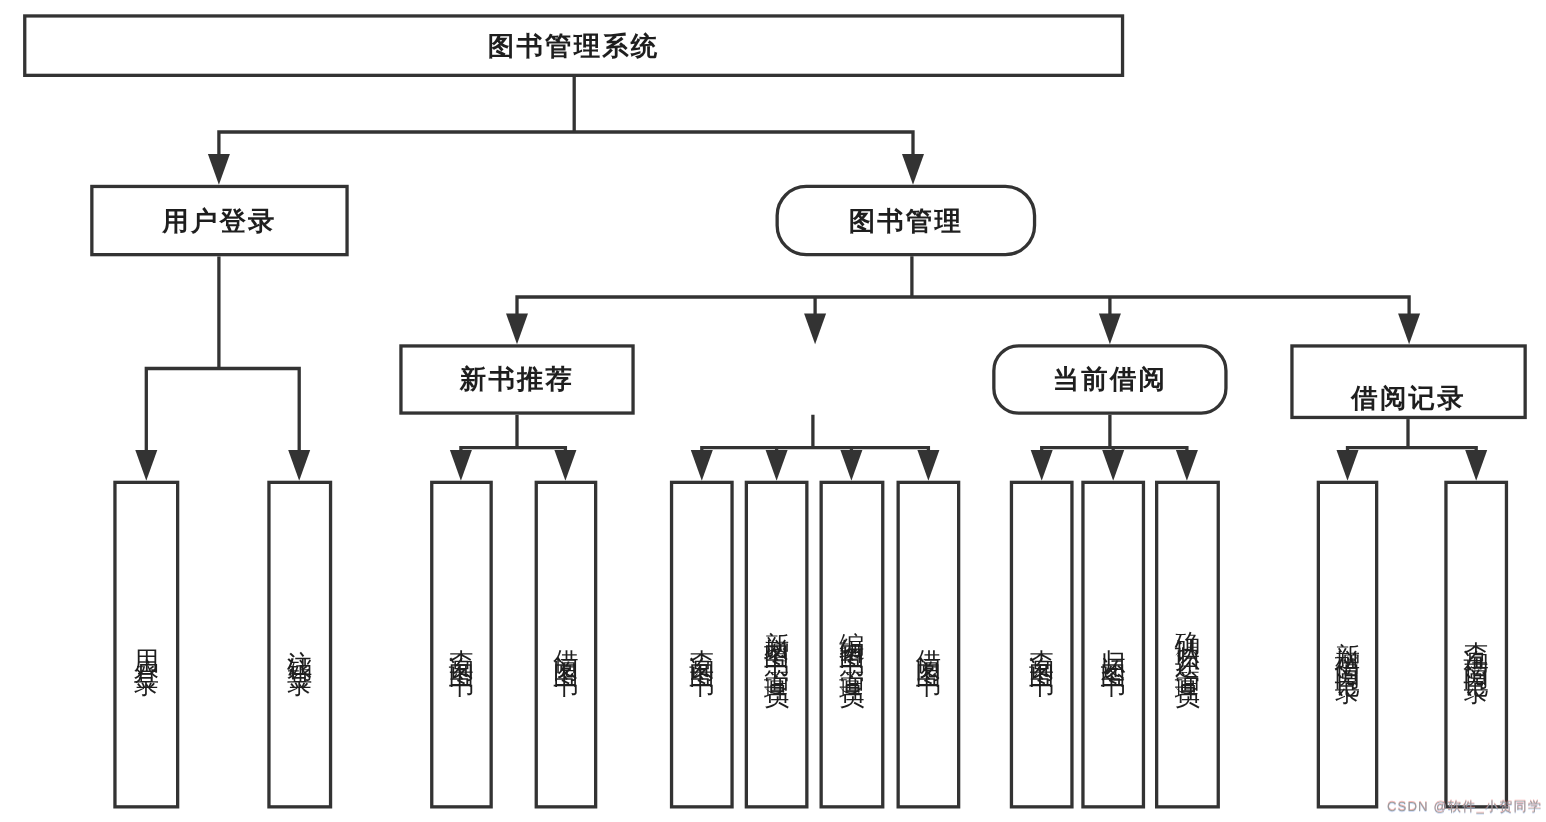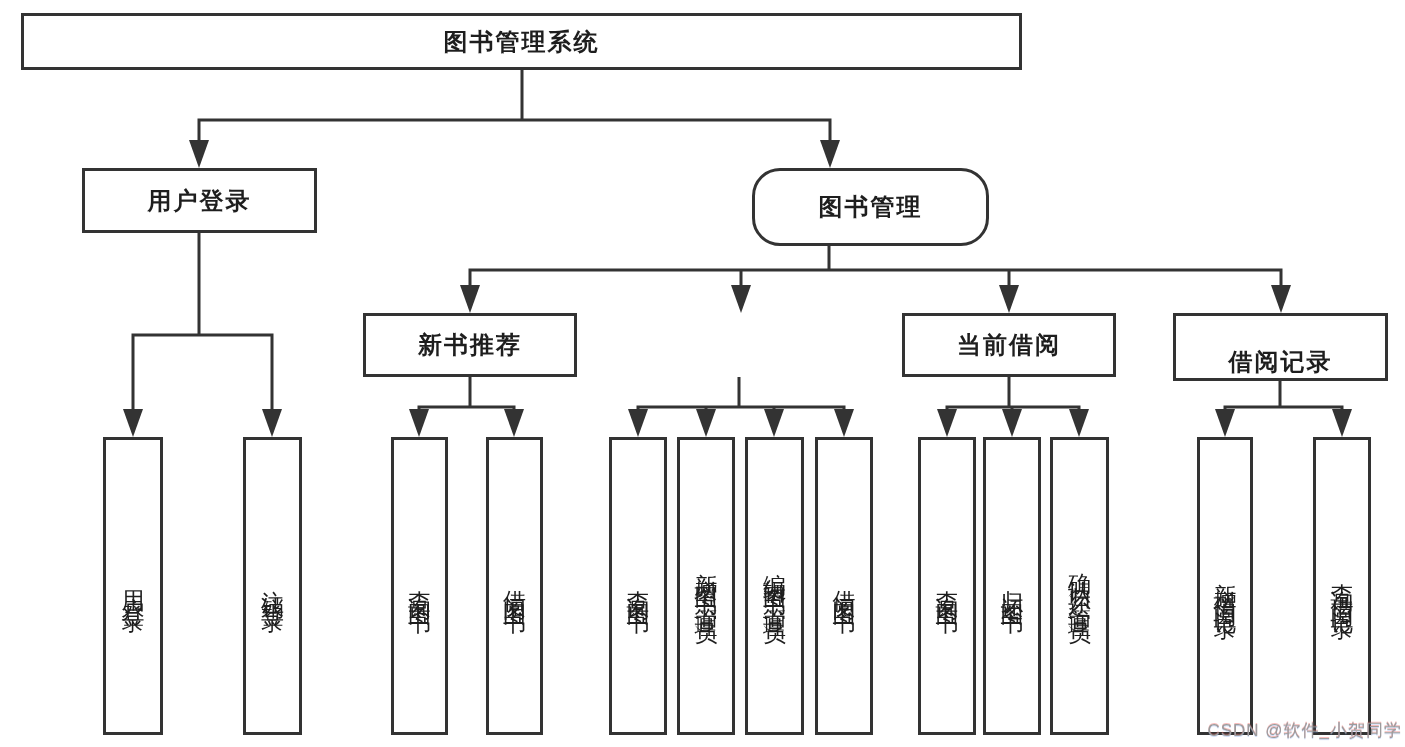--- a/index.html
+++ b/index.html
@@ -60,44 +60,44 @@
     text-orientation: mixed;
     font-size: 23px;
     letter-spacing: 7px;
     color: #1e1e1e;
     white-space: nowrap;
     line-height: 1;
   }
   
   #box-root          { left: 21px;  top: 13px;  width: 1001px; height: 57px; }
   #box-user-login    { left: 82px;  top: 168px; width: 235px;  height: 65px; }
-  #box-book-mgmt     { left: 752px; top: 168px; width: 237px;  height: 78px; border-radius: 28px; }
+  #box-book-mgmt     { left: 705px; top: 168px; width: 237px;  height: 65px; border-radius: 28px; }
   #box-new-books     { left: 363px; top: 313px; width: 214px;  height: 64px; }
   #box-book-borrow   { left: 633px; top: 313px; width: 212px;  height: 64px; }
-  #box-current       { left: 902px; top: 313px; width: 214px;  height: 64px; }
+  #box-current       { left: 902px; top: 313px; width: 214px;  height: 64px; border-radius: 24px; }
   #box-records       { left: 1173px;top: 313px; width: 215px;  height: 68px; align-items: flex-end; }
   
   #leaf-login        { left: 103px;  width: 60px; }
   #leaf-logout       { left: 243px;  width: 59px; }
   #leaf-nb-query     { left: 391px;  width: 57px; }
   #leaf-nb-borrow    { left: 486px;  width: 57px; }
   #leaf-bb-query     { left: 609px;  width: 58px; }
   #leaf-bb-add       { left: 677px;  width: 58px; }
   #leaf-bb-edit      { left: 745px;  width: 59px; }
   #leaf-bb-borrow    { left: 815px;  width: 58px; }
   #leaf-cb-query     { left: 918px;  width: 58px; }
   #leaf-cb-return    { left: 983px;  width: 58px; }
   #leaf-cb-confirm   { left: 1050px; width: 59px; }
   #leaf-rec-add      { left: 1197px; width: 56px; }
   #leaf-rec-query    { left: 1313px; width: 58px; }
   #watermark {
     position: absolute;
     right: 3px;
     bottom: 5px;
-    font-size: 17px;
+    font-size: 12px;
     letter-spacing: 1px;
     color: var(--wm, #9c9c9c);
     text-shadow: 0 -1px 0 rgba(236, 88, 88, 0.40), 0 1px 0 rgba(110, 150, 240, 0.30);
     z-index: 5;
     white-space: nowrap;
     margin-top: 43px;
   }
 </style>
 </head>
 <body>

